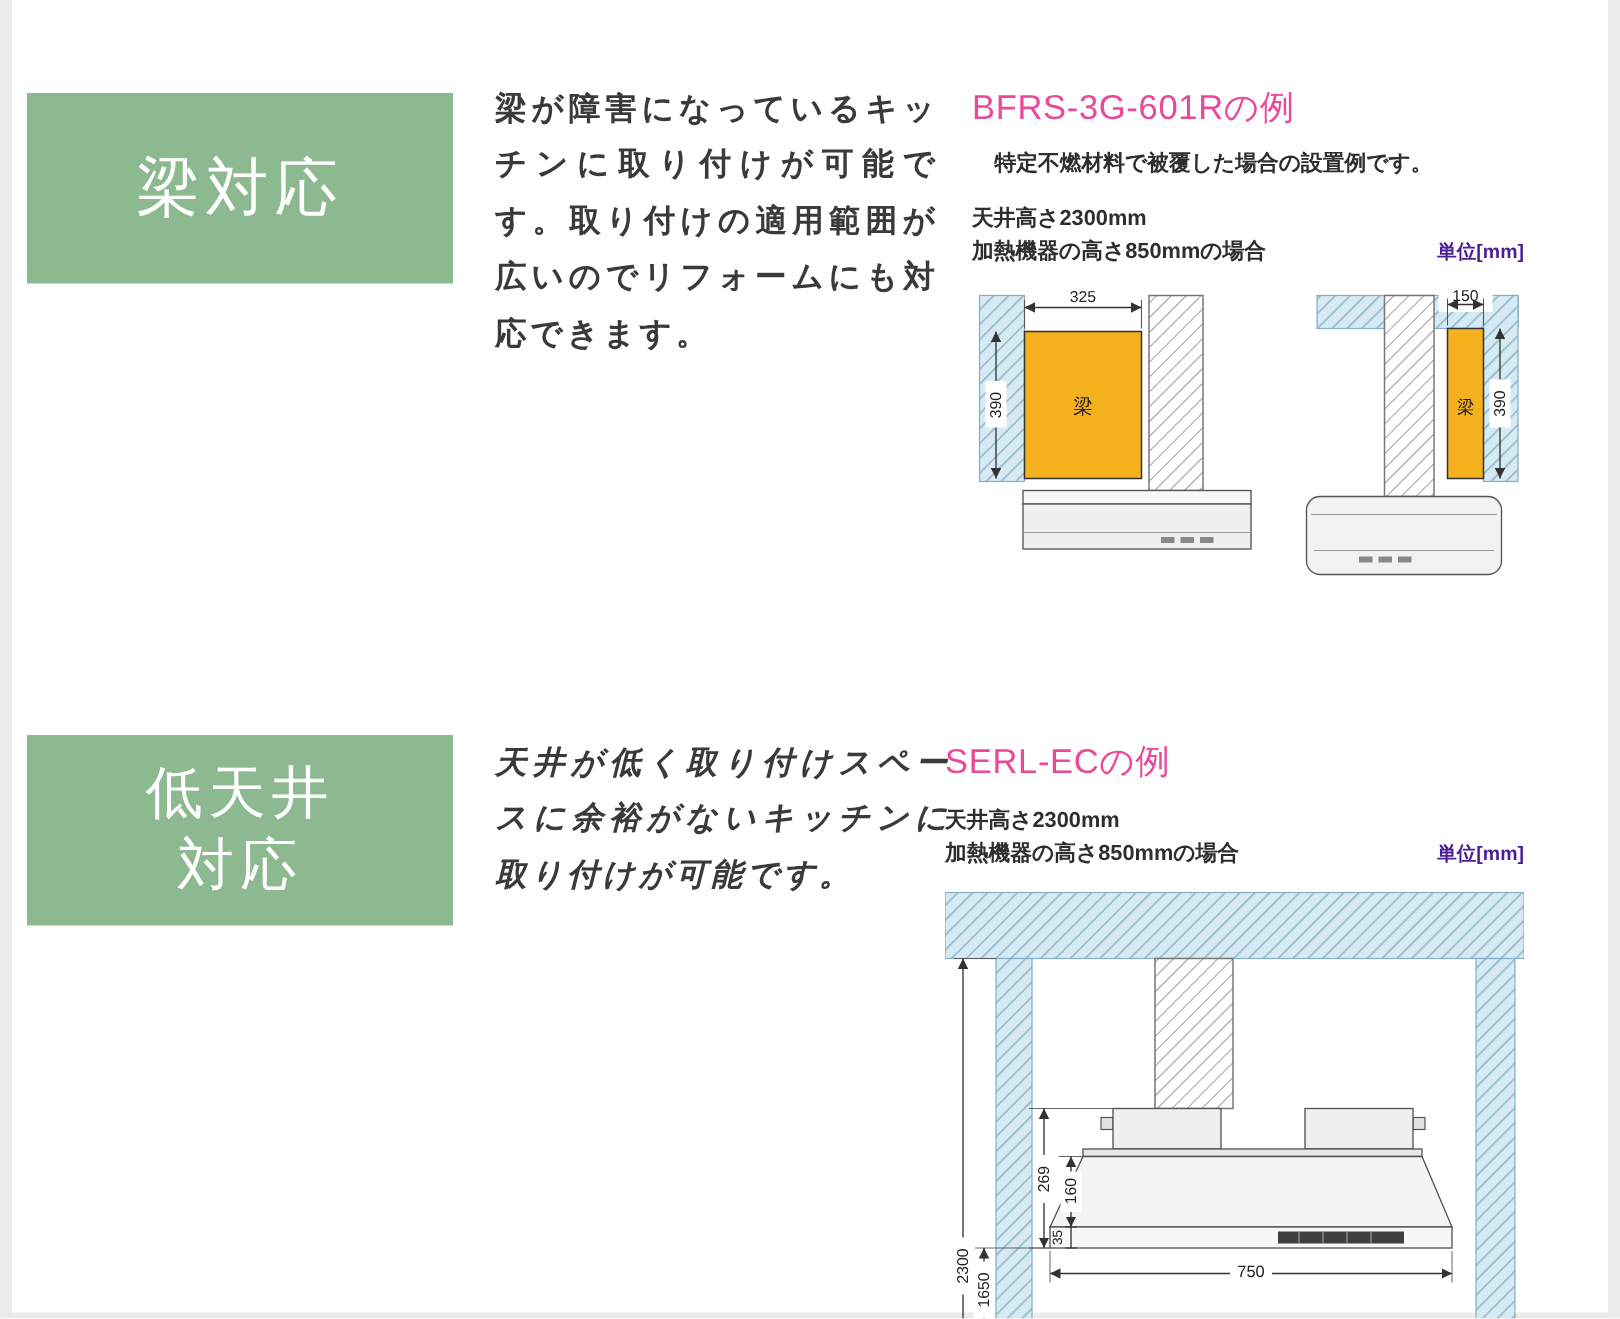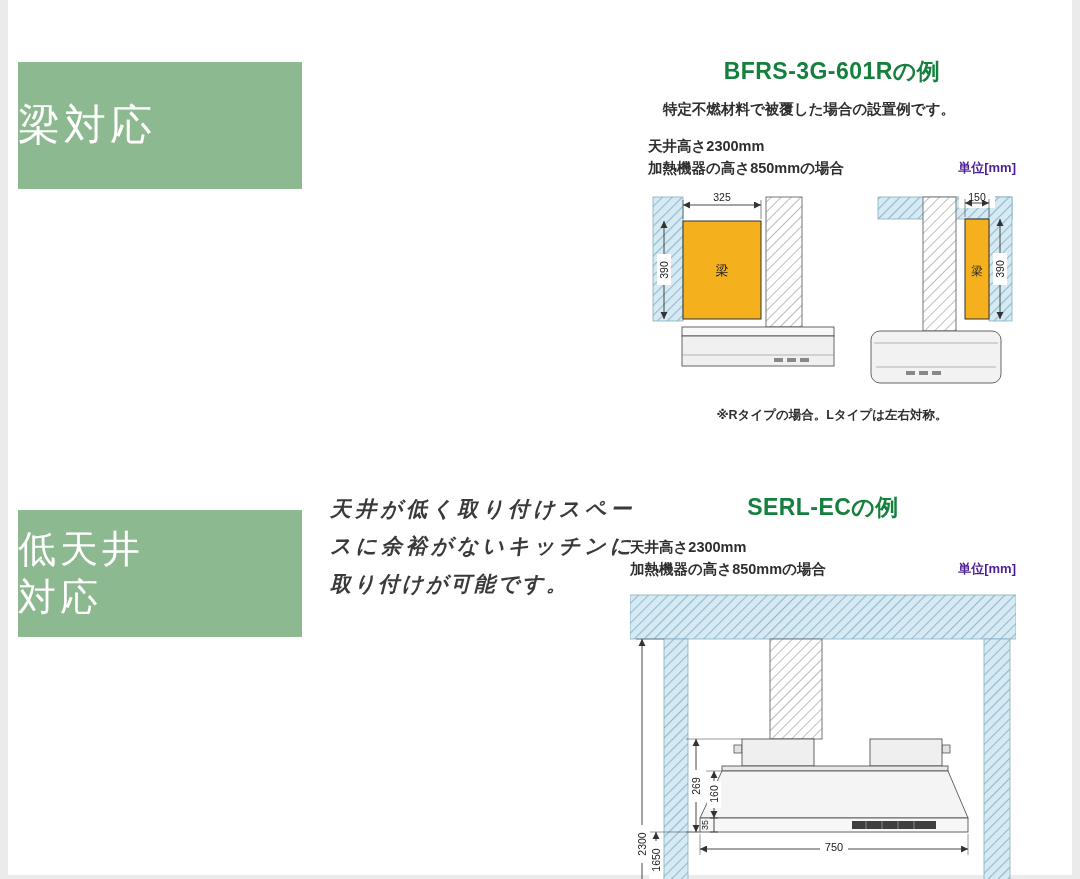--- a/index.html
+++ b/index.html
@@ -4,34 +4,34 @@
 <style>
   html,body{margin:0;padding:0;background:#f4f4f4;}
   .page{position:relative;width:1080px;height:879px;background:#ffffff;overflow:hidden;
         font-family:"Liberation Sans","DejaVu Sans",sans-serif;color:#222;}
   .edge{position:absolute;background:#ebebeb;}
   .edge.left{left:0;top:0;width:8px;height:879px;}
   .edge.right{right:0;top:0;width:8px;height:879px;}
   .edge.bottom{left:0;bottom:0;width:1080px;height:4px;}
 
   .badge{position:absolute;left:18px;width:284px;height:127px;background:#8cb98f;
-         display:flex;flex-direction:column;align-items:flex-start;justify-content:center;
+         display:flex;flex-direction:column;align-items:center;justify-content:center;
          color:#ffffff;font-size:42px;font-weight:500;letter-spacing:4px;line-height:1.25;}
   .badge.b1{top:62px;}
-  .badge.b2{top:510px;font-size:38px;}
+  .badge.b2{top:490px;font-size:38px;}
 
   .desc{position:absolute;left:330px;width:296px;font-size:21px;font-weight:600;color:#3a3a3a;
         line-height:1.78;letter-spacing:0.13em;text-align:justify;}
   .desc.d1{top:54px;}
   .desc.d2{top:490px;width:304px;font-style:italic;}
 
   .example{position:absolute;}
   .example.e1{left:648px;top:56px;width:368px;}
   .example.e2{left:630px;top:492px;width:386px;}
-  .ex-title{font-size:23px;font-weight:bold;color:#15803d;letter-spacing:0.02em;text-align:center;}
+  .ex-title{font-size:23px;font-weight:normal;color:#ec4899;letter-spacing:0.02em;}
   .note{margin-top:12px;font-size:14.5px;font-weight:600;line-height:1.5;color:#2e2e2e;}
   .note .l2{padding-left:15px;font-family:Liberation Serif, serif;}
   .cond-row{position:relative;margin-top:15px;font-size:14.5px;font-weight:600;line-height:1.5;color:#2e2e2e;}
   .unit{position:absolute;right:0;bottom:2px;font-size:13px;font-weight:600;color:#4c1d95;}
   .diag{display:block;margin-top:12px;}
   .footnote{margin-top:4px;text-align:center;font-size:12.5px;font-weight:600;color:#2e2e2e;}
 
   svg text{font-family:"Liberation Sans","DejaVu Sans",sans-serif;fill:#222;}
   .dimtxt{font-size:10.5px;}
   .dimtxt-s{font-size:9px;}
@@ -41,20 +41,21 @@
 
 <div class="page">
   <div class="edge left"></div>
   <div class="edge right"></div>
   <div class="edge bottom"></div>
 
   <div class="badge b1">
     <span>梁対応</span>
   </div>
 
+  <div class="desc d1">梁が障害になっているキッチンに取り付けが可能です。取り付けの適用範囲が広いのでリフォームにも対応できます。</div>
 
   <div class="example e1">
     <div class="ex-title">BFRS-3G-601Rの例</div>
     <div class="note">
       <div class="l2">特定不燃材料で被覆した場合の設置例です。</div>
     </div>
     <div class="cond-row">
       <div>天井高さ2300mm</div>
       <div>加熱機器の高さ850mmの場合</div>
       <div class="unit">単位[mm]</div>
@@ -124,21 +125,20 @@
           <rect x="223" y="140" width="130" height="52" rx="9" fill="#f2f2f2" stroke="#555" stroke-width="0.9"></rect>
           <line x1="226" y1="152" x2="350" y2="152" stroke="#999" stroke-width="0.7"></line>
           <line x1="228" y1="176" x2="348" y2="176" stroke="#999" stroke-width="0.7"></line>
           <rect x="258" y="180" width="9" height="4" fill="#888"></rect>
           <rect x="271" y="180" width="9" height="4" fill="#888"></rect>
           <rect x="284" y="180" width="9" height="4" fill="#888"></rect>
         </g>
       </g>
     </svg>
 
-    <div class="footnote">※Rタイプの場合。Lタイプは左右対称。</div>
   </div>
 
   <div class="badge b2">
     <span>低天井</span>
     <span>対応</span>
   </div>
 
   <div class="desc d2">天井が低く取り付けスペースに余裕がないキッチンに取り付けが可能です。</div>
 
   <div class="example e2">

